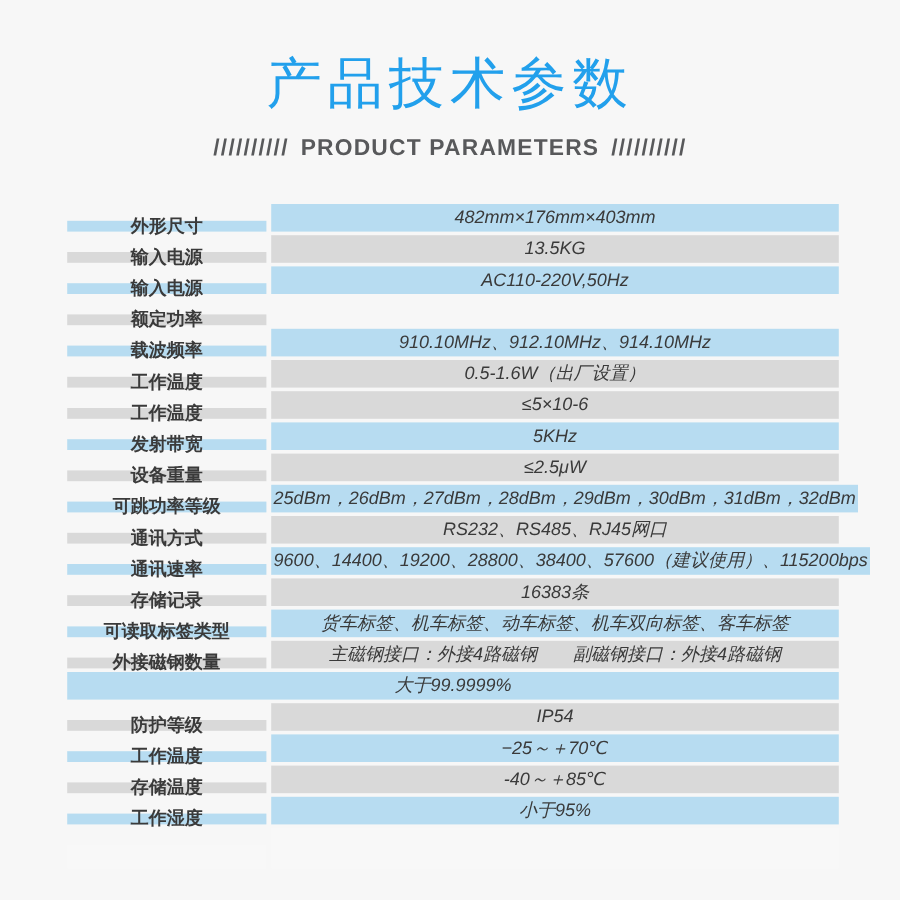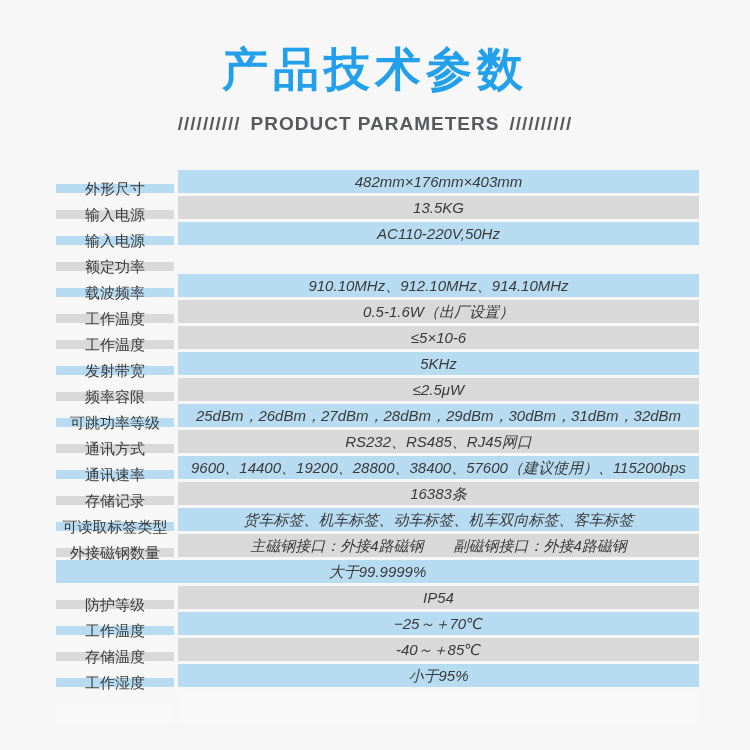--- a/index.html
+++ b/index.html
@@ -18,21 +18,21 @@
     position:relative;
     font-family:"Liberation Sans","DejaVu Sans",sans-serif;
   }
   .header{
     position:absolute;
     top:44px;left:0;width:750px;
     text-align:center;
   }
   .title{
     font-size:46px;
-    font-weight:bold;
+    font-weight:normal;
     color:var(--accent);
     letter-spacing:5px;
     line-height:1.1;
   }
   .subtitle{
     margin-top:18px;
     display:flex;
     justify-content:center;
     align-items:center;
     gap:10px;
@@ -55,23 +55,23 @@
     display:flex;
     align-items:center;
     justify-content:center;
     font-size:15px;
     color:var(--text);
     white-space:nowrap;
     line-height:1;
     padding:0 2px;
   }
   .label-cell{
-    width:118px;
+    width:166px;
     margin-right:4px;
-    font-weight:400;
+    font-weight:700;
     flex:none;
     margin-top:14px;
   }
   .value-cell{flex:1;font-style:italic;}
   .row.blue .cell{background:var(--row-blue);}
   .row.gray .cell{background:var(--row-gray);}
   .row.partial{height:34px;margin-bottom:0;}
   .row.partial .cell{background:#f8f8f8;}
 </style>
 </head>
@@ -112,21 +112,21 @@
     </div>
     <div class="row gray">
       <div class="cell label-cell">工作温度</div>
       <div class="cell value-cell">≤5×10-6</div>
     </div>
     <div class="row blue">
       <div class="cell label-cell">发射带宽</div>
       <div class="cell value-cell">5KHz</div>
     </div>
     <div class="row gray">
-      <div class="cell label-cell">频率容限</div>
+      <div class="cell label-cell">设备重量</div>
       <div class="cell value-cell">≤2.5μW</div>
     </div>
     <div class="row blue">
       <div class="cell label-cell">可跳功率等级</div>
       <div class="cell value-cell">25dBm，26dBm，27dBm，28dBm，29dBm，30dBm，31dBm，32dBm</div>
     </div>
     <div class="row gray">
       <div class="cell label-cell">通讯方式</div>
       <div class="cell value-cell">RS232、RS485、RJ45网口</div>
     </div>

